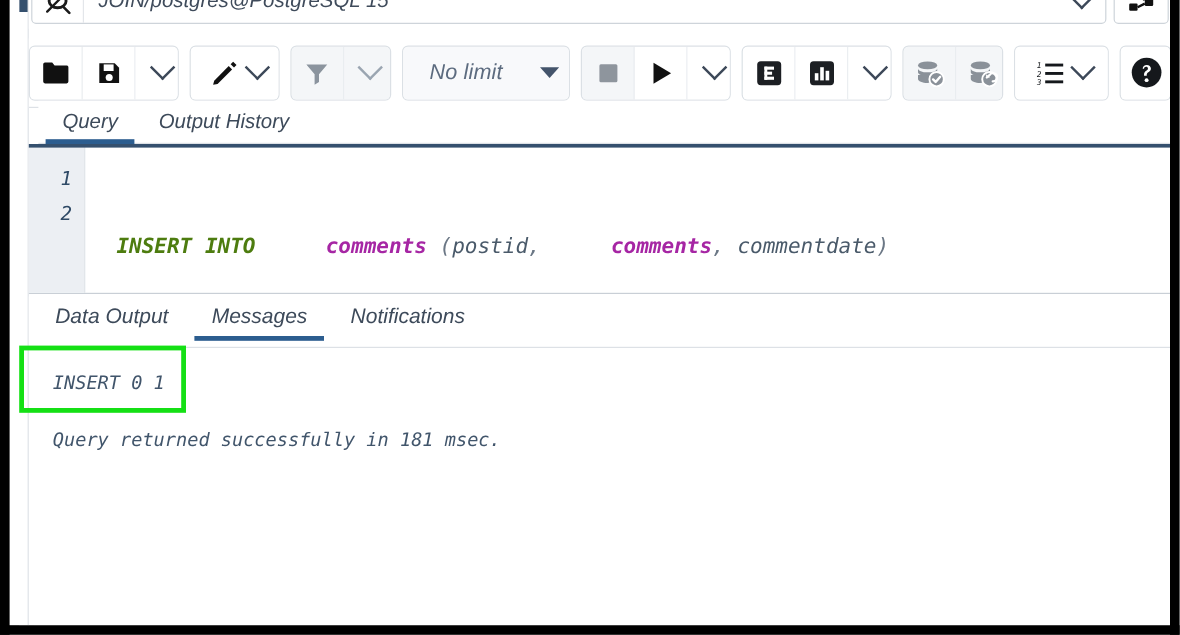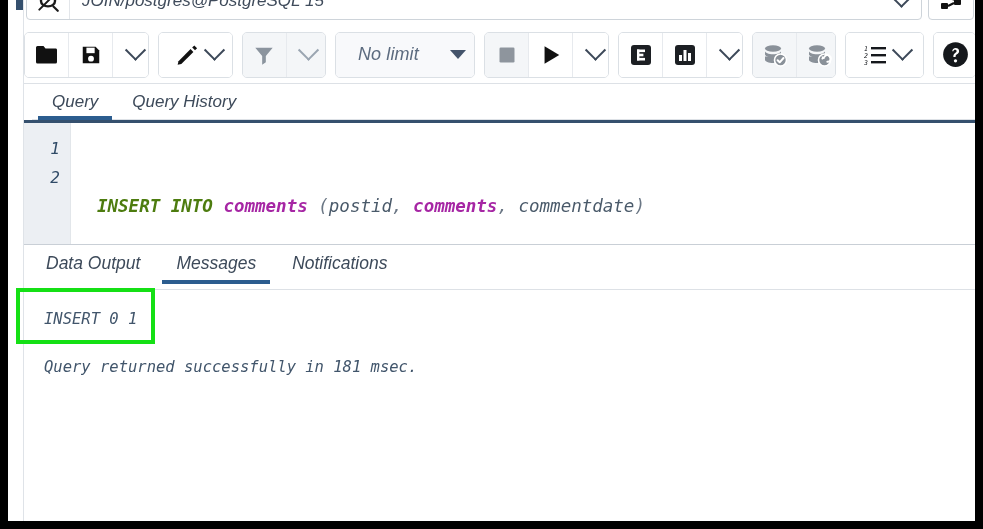--- a/index.html
+++ b/index.html
@@ -115,21 +115,21 @@
     align-items: center;
     justify-content: center;
     flex: 0 0 46px;
     box-sizing: border-box;
   }
 
   
   .toolbar {
     position: absolute;
     left: 8px;
-    top: 26px;
+    top: 32px;
     width: 952px;
     height: 58px;
     background: #ffffff;
     display: flex;
     align-items: center;
     gap: 9px;
     box-sizing: border-box;
     border-bottom: 1px solid #dde1e6;
   }
   .grp {
@@ -249,21 +249,21 @@
   .code {
     flex: 1;
     padding: 14px 0 0 26px;
     box-sizing: border-box;
     font-family: "DejaVu Sans Mono", monospace;
     font-size: 17.5px;
     line-height: 29px;
     white-space: pre;
   }
   .kw   { color: #4d7c0f; font-weight: bold; }
-  .tbl  { color: #a626a4; font-weight: bold; }
+  .tbl  { color: #a626a4; font-weight: bold; margin-left: 48px; }
   .ident{ color: #4a5a6a; }
   .punc { color: #6b7785; }
   .num  { color: #b5485d; }
   .str  { color: #c0392b; }
 
   
   .otabs {
     position: absolute;
     left: 8px;
     top: 247px;
@@ -490,21 +490,21 @@
         </div>
       </div>
 
     </div>
 
     <div class="qtabs">
       <div class="qtab active">
         <span>Query</span>
       </div>
       <div class="qtab">
-        <span>Query History</span>
+        <span>Output History</span>
       </div>
     </div>
 
     <div class="editor">
       <div class="editor-top-line"></div>
       <div class="gutter">
         <div class="gnum">1</div>
         <div class="gnum">2</div>
       </div>
       <div class="code">

